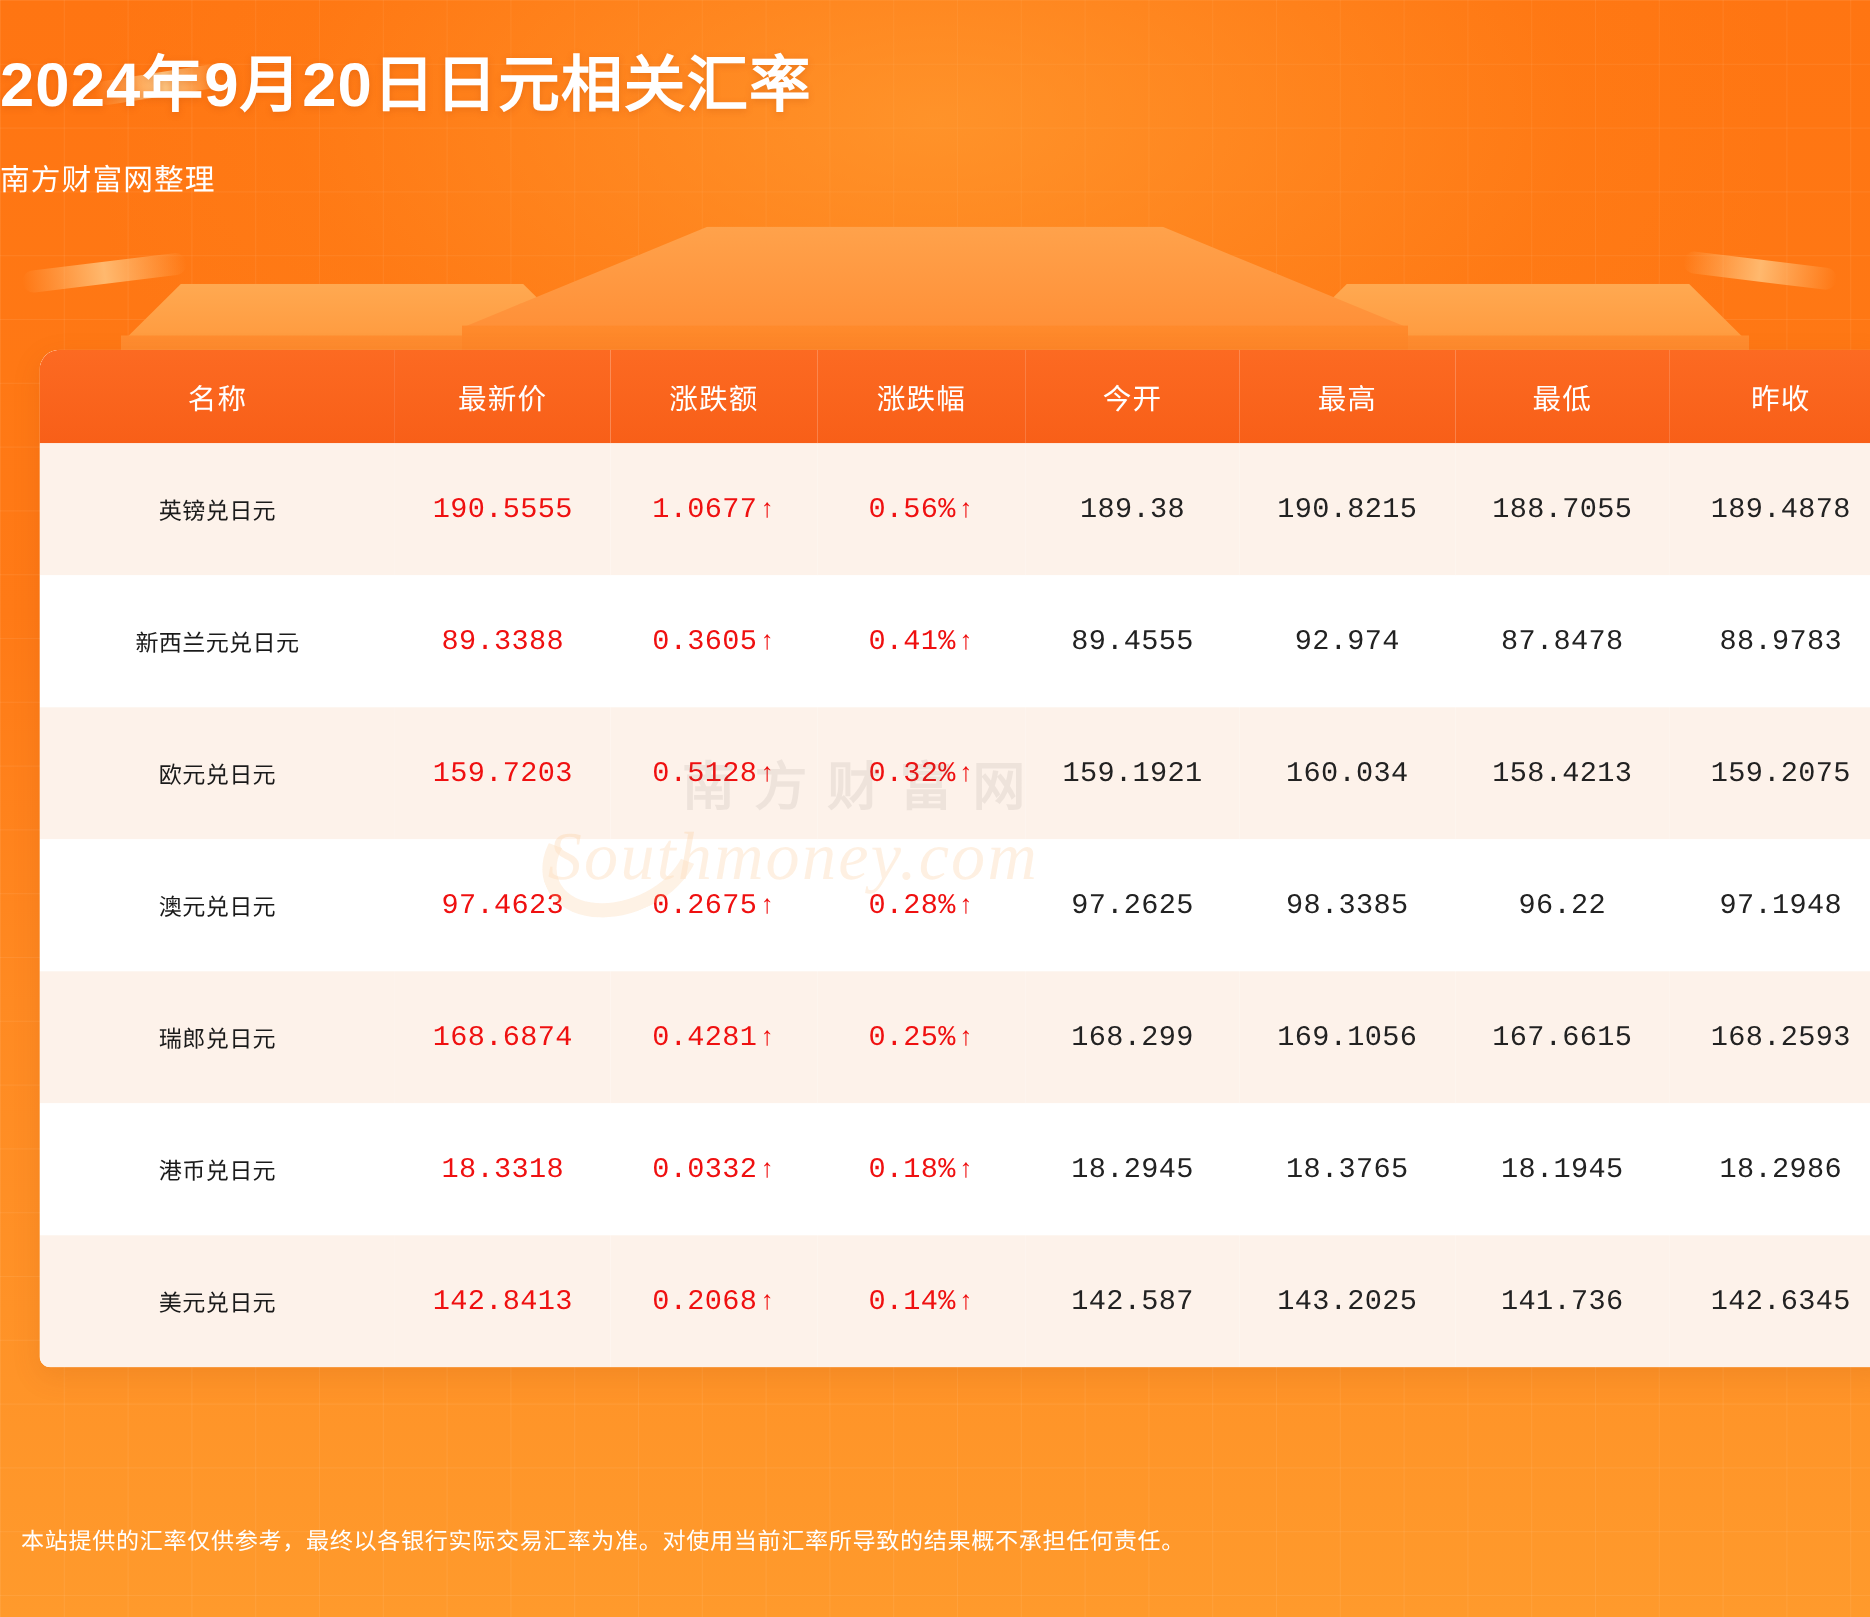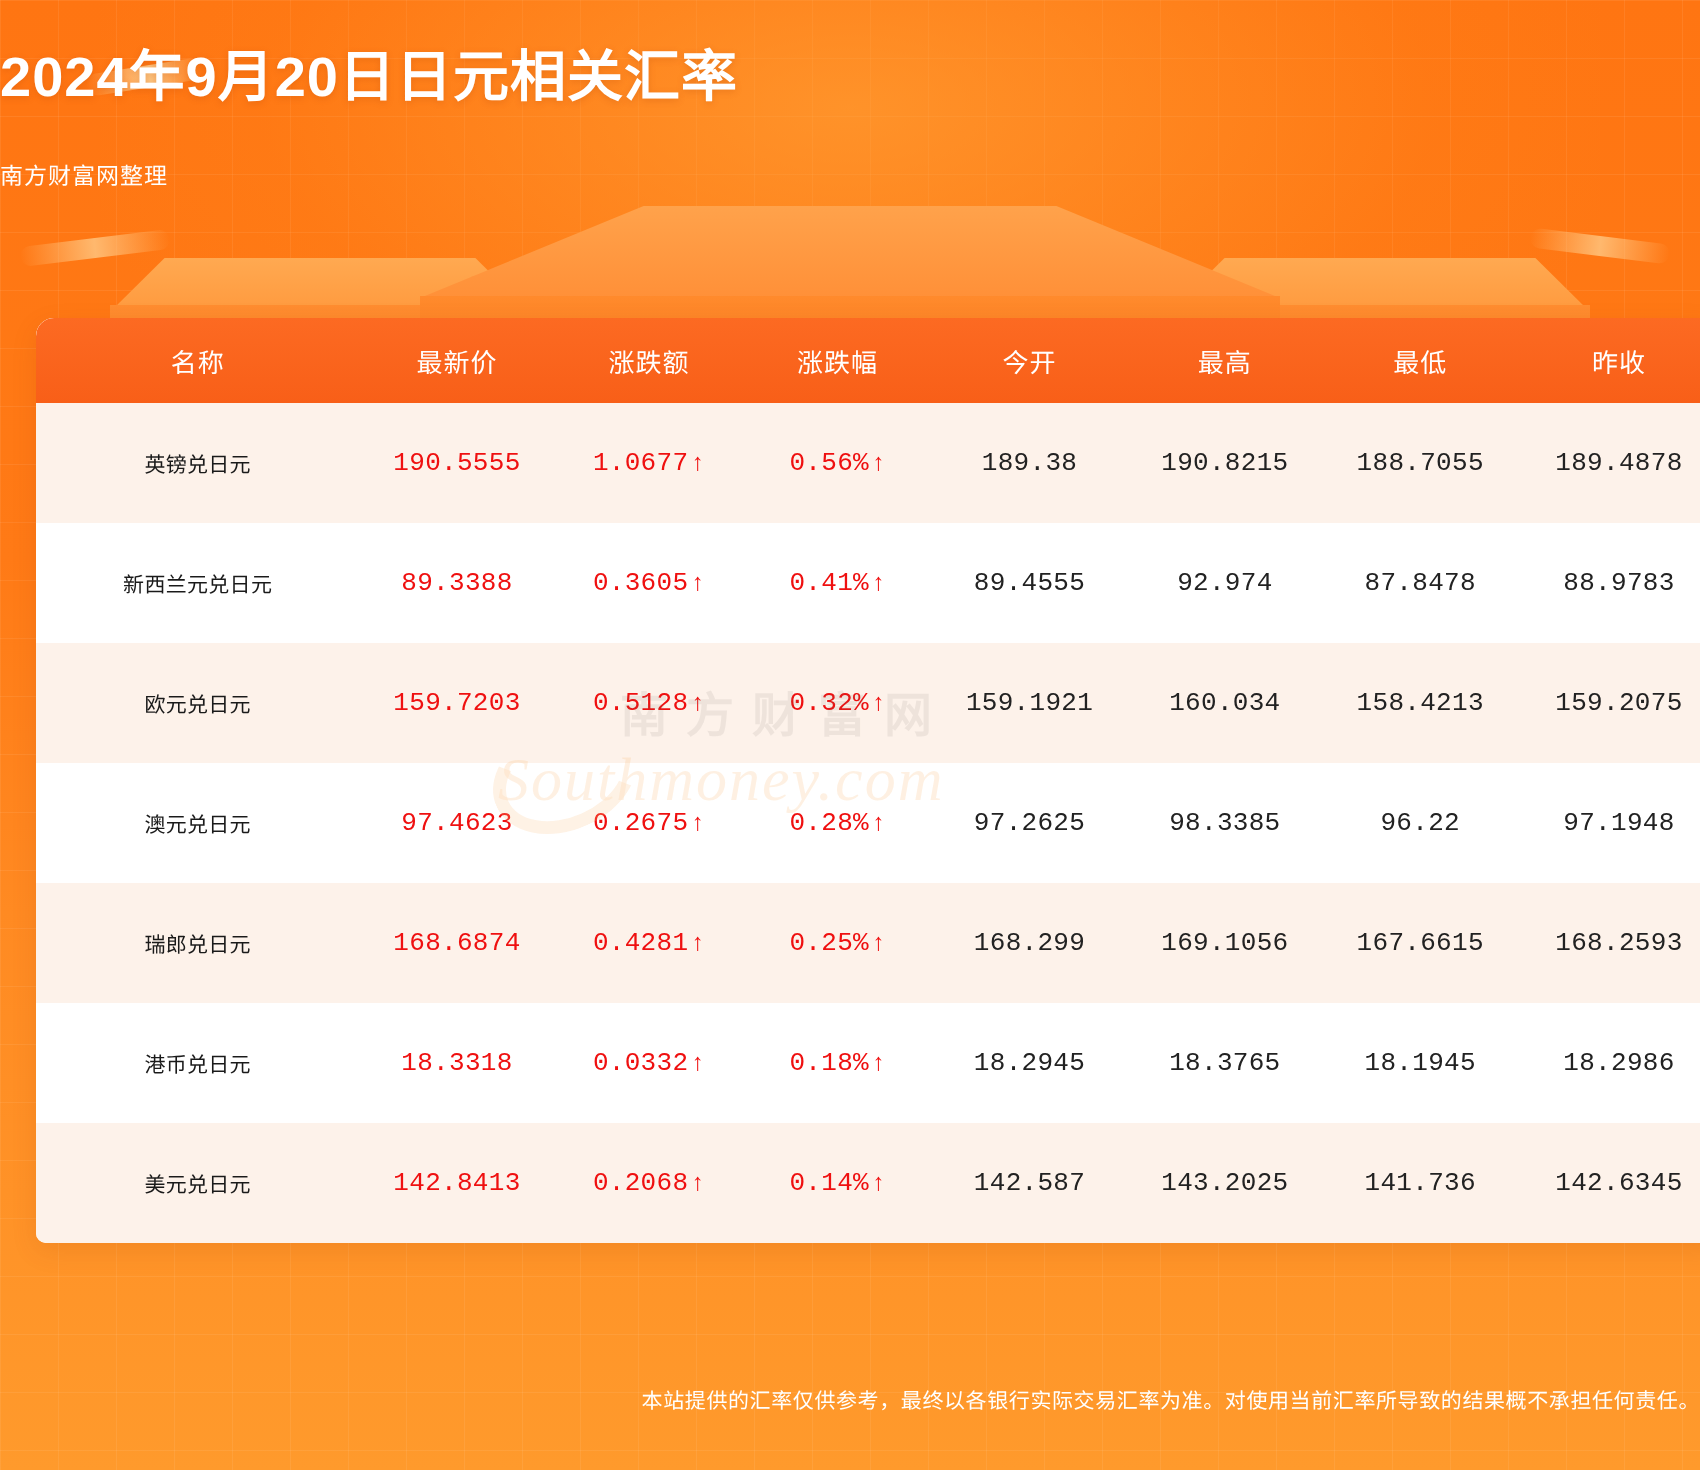--- a/index.html
+++ b/index.html
@@ -112,22 +112,22 @@
   }
   .page-title {
     font-size: 56px;
     font-weight: 700;
     color: #ffffff;
     letter-spacing: 1px;
     line-height: 1.18;
     text-shadow: 0 2px 7px rgba(170,60,0,0.22);
   }
   .page-subtitle {
-    margin-top: 47px;
-    font-size: 23px;
+    margin-top: 32px;
+    font-size: 27px;
     color: #ffffff;
     font-weight: 400;
     letter-spacing: 1px;
   }
 
   
   .table-card {
     position: absolute;
     left: 36px;
     top: 318px;
@@ -225,21 +225,21 @@
     transform: rotate(-24deg);
   }
 
   
   .footer {
     position: absolute;
     left: 0;
     right: 0;
     bottom: 56px;
     z-index: 9;
-    text-align: right;
+    text-align: left;
     margin-left: 19px;
   }
   .footer-note {
     font-size: 21px;
     color: #ffffff;
     letter-spacing: 0.6px;
   }
 </style>
 </head>
 <body>

